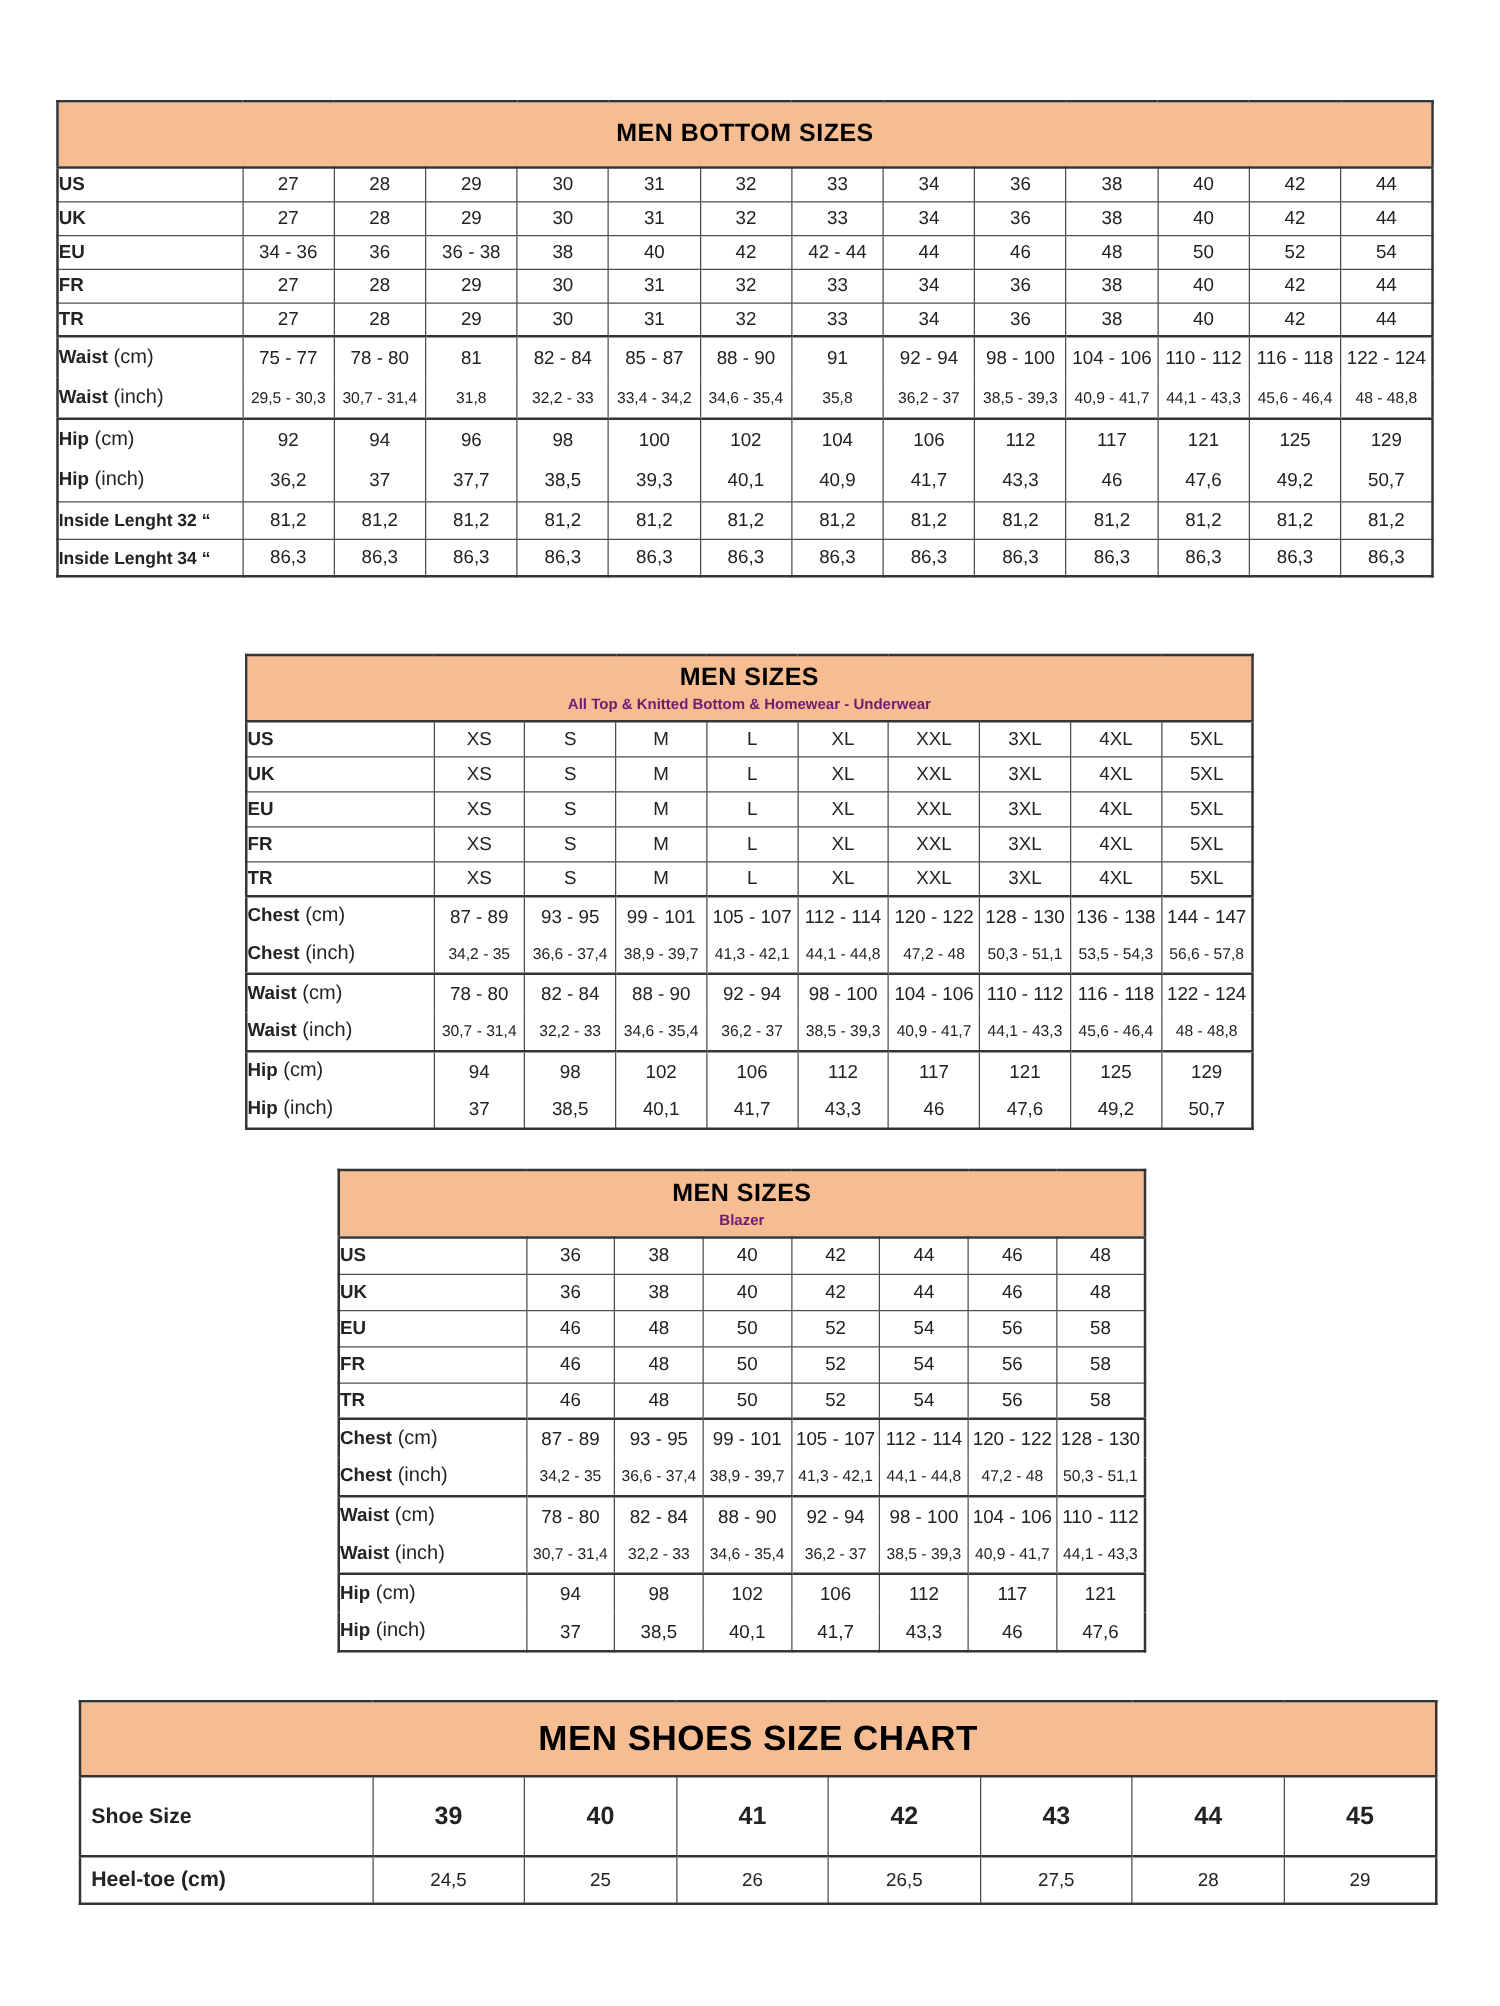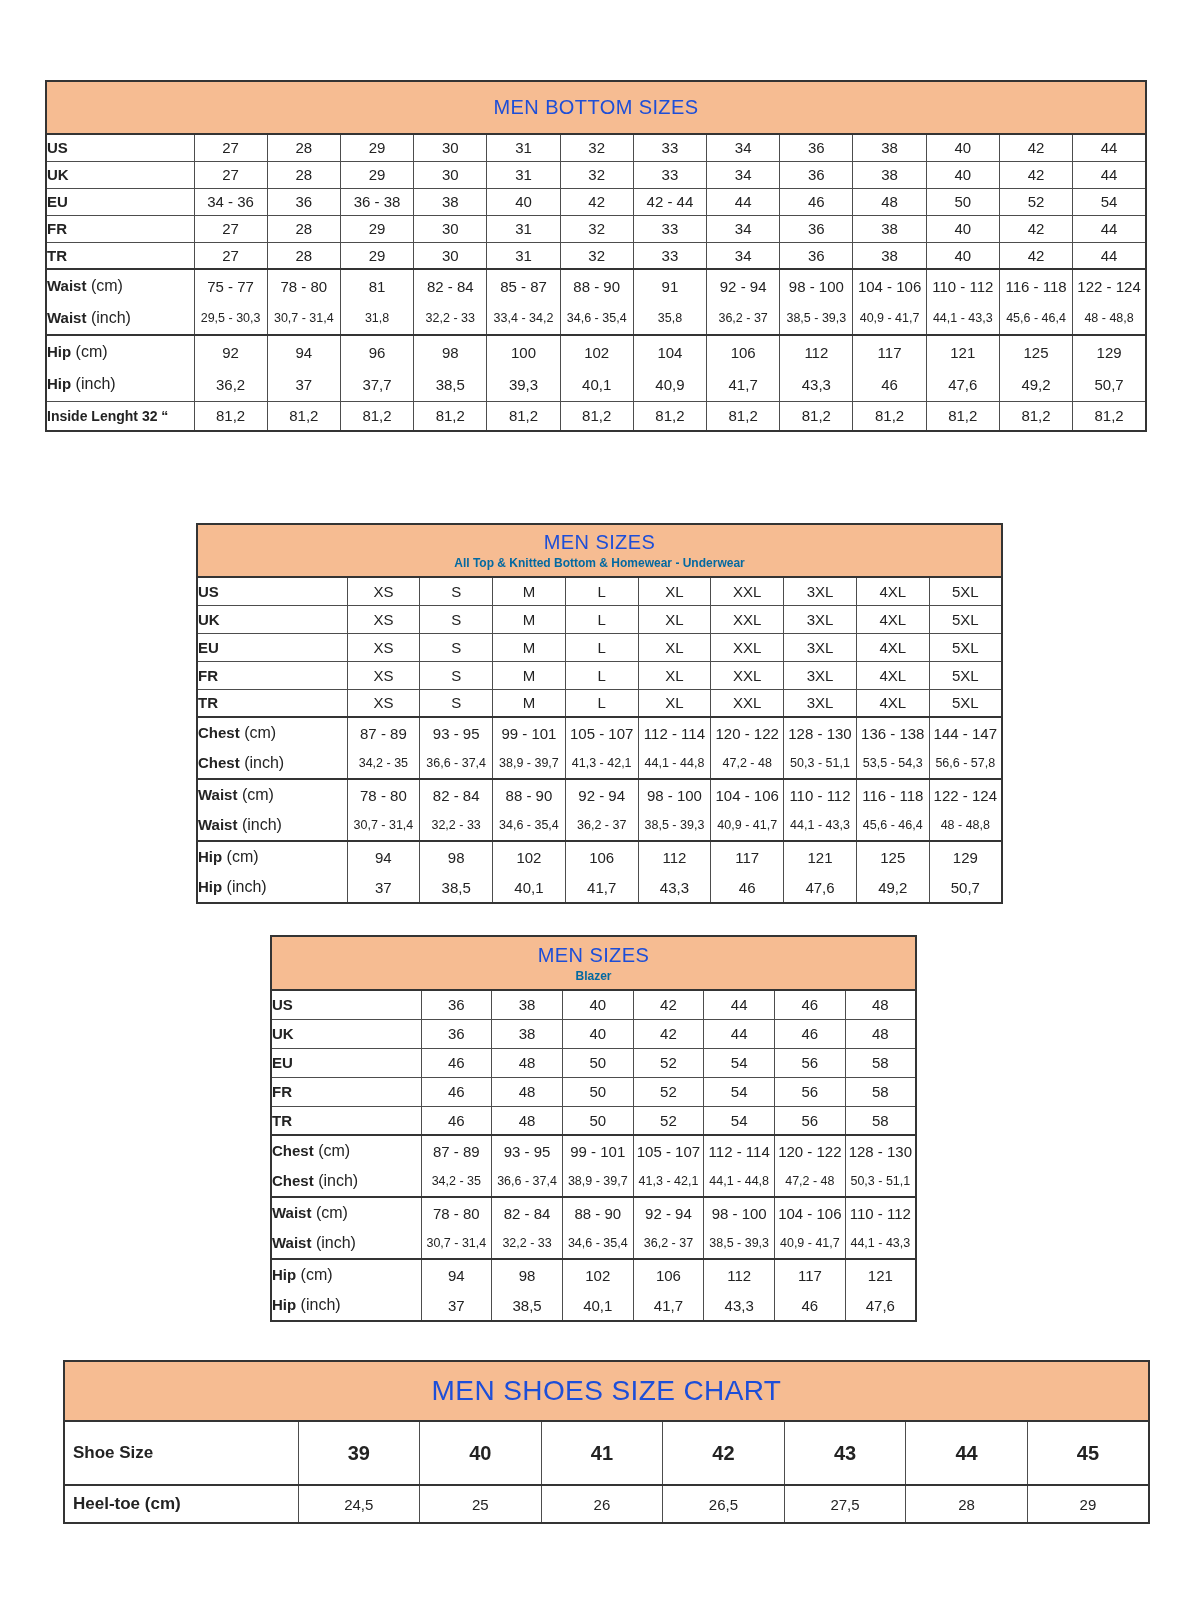--- a/index.html
+++ b/index.html
@@ -24,22 +24,22 @@
     text-align:center;vertical-align:middle;
     font-size:15px;font-weight:400;color:var(--ink);
     padding:0;overflow:hidden;white-space:nowrap;
   }
   tbody th{text-align:left;font-weight:700}
   thead th.title-cell{
     background:var(--accent);
     border-bottom:2px solid var(--line-thick);
     vertical-align:middle;text-align:center;
   }
-  .t-title{font-size:20px;font-weight:400;letter-spacing:.4px;color:#1d4ed8}
-  .t-sub{font-size:12px;font-weight:700;margin-top:2px;color:#0369a1}
+  .t-title{font-size:20px;font-weight:700;letter-spacing:.4px;color:#000000}
+  .t-sub{font-size:12px;font-weight:700;margin-top:2px;color:#701a75}
   .unit{font-size:16px;font-weight:400}
   tr.group-start th,tr.group-start td{border-top:2px solid var(--line-thick)}
   tr.measure-inch th,tr.measure-inch td{border-top-style:hidden}
   tr.small td{font-size:12.5px}
 
   
   .t1{left:45px;top:80px;width:1102px}
   .t1 .label-col{width:148px}
   .t1 thead th{height:53px}
   .t1 tr.size{height:27px}
@@ -256,20 +256,36 @@
           <td>81,2</td>
           <td>81,2</td>
           <td>81,2</td>
           <td>81,2</td>
           <td>81,2</td>
           <td>81,2</td>
           <td>81,2</td>
           <td>81,2</td>
           <td>81,2</td>
         </tr>
+        <tr class="length">
+          <th><span class="lbl">Inside Lenght 34 “</span></th>
+          <td>86,3</td>
+          <td>86,3</td>
+          <td>86,3</td>
+          <td>86,3</td>
+          <td>86,3</td>
+          <td>86,3</td>
+          <td>86,3</td>
+          <td>86,3</td>
+          <td>86,3</td>
+          <td>86,3</td>
+          <td>86,3</td>
+          <td>86,3</td>
+          <td>86,3</td>
+        </tr>
       </tbody>
   </table>
 
   <table class="t2">
       <colgroup>
         <col class="label-col">
         <col>
         <col>
         <col>
         <col>

